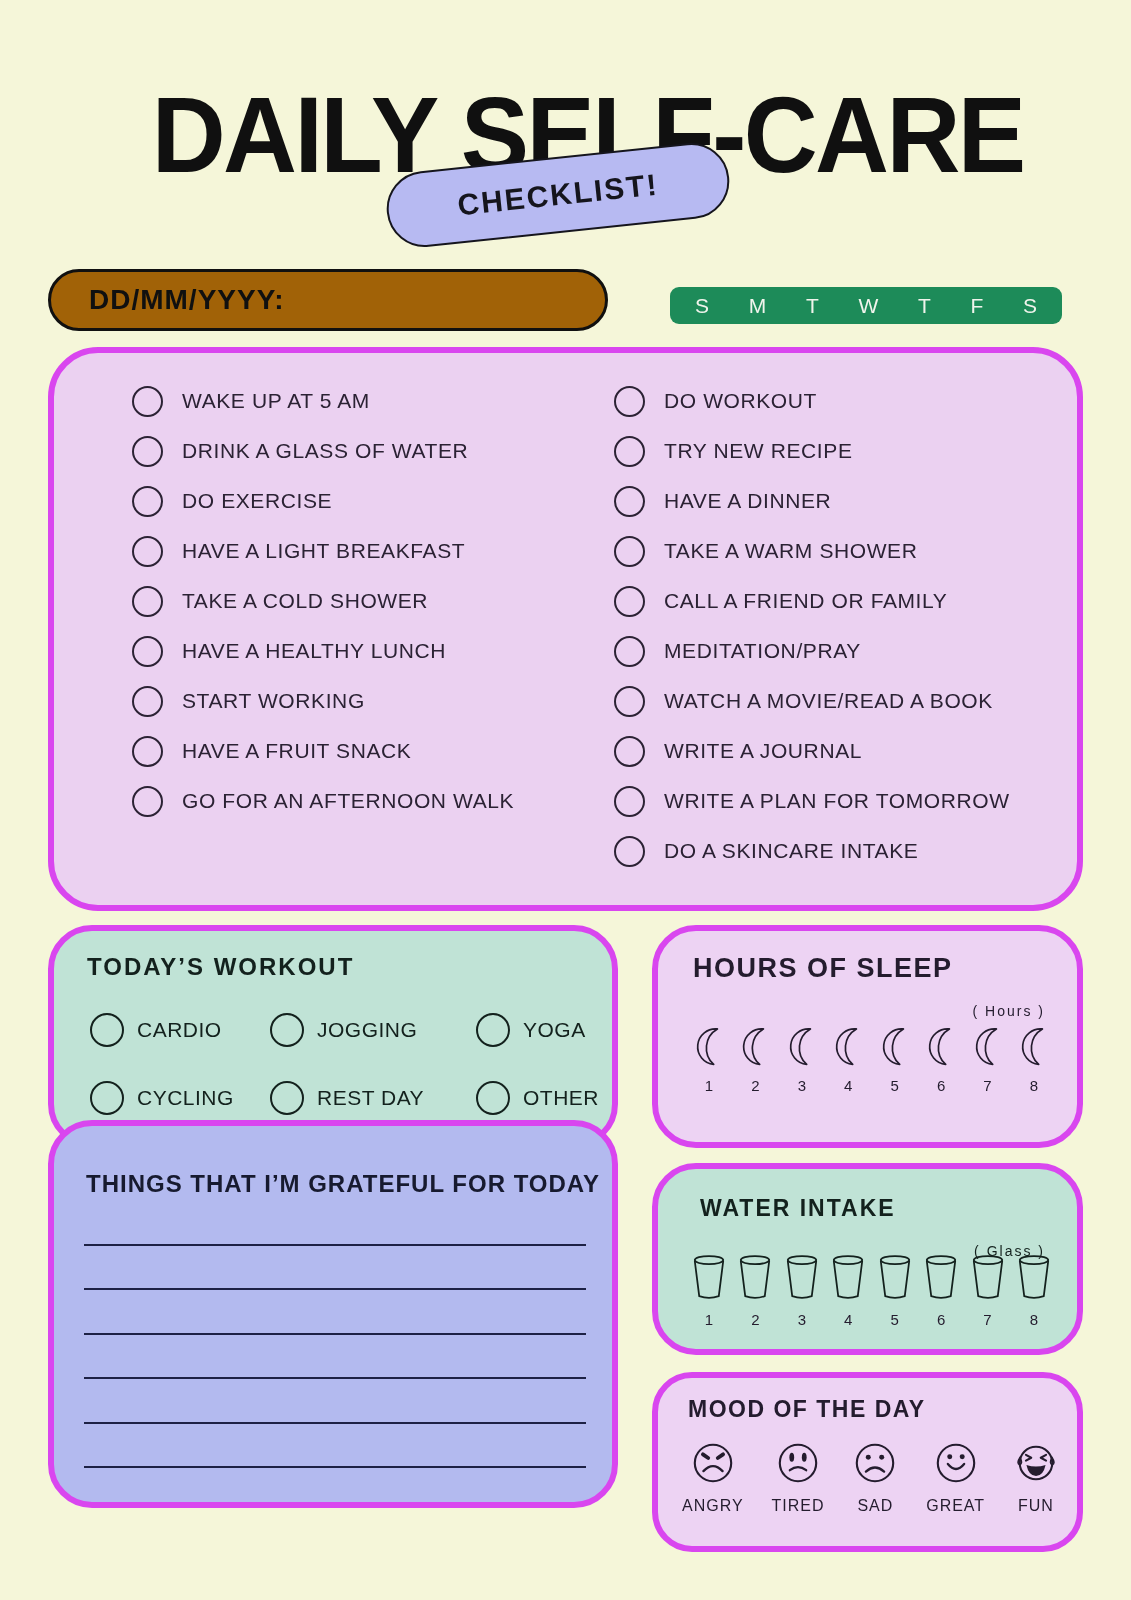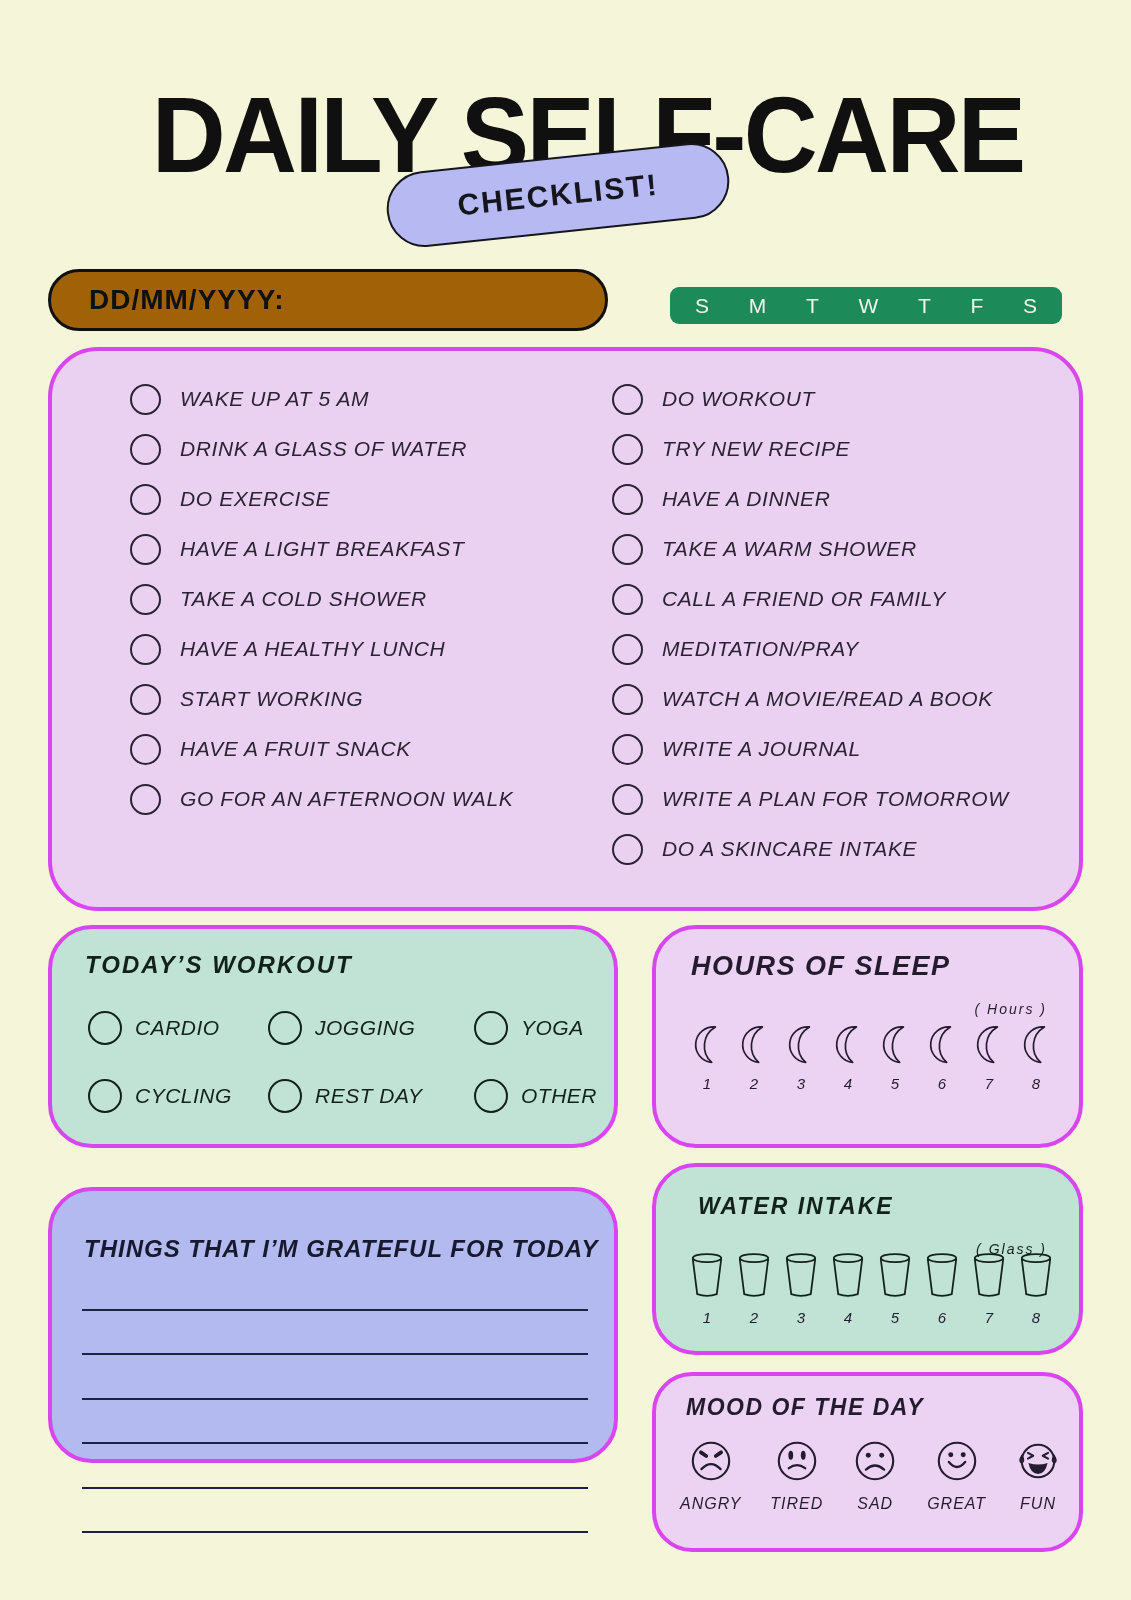--- a/index.html
+++ b/index.html
@@ -29,21 +29,21 @@
     display:flex; align-items:center; padding-left:38px;
   }
   .date-pill span{font-weight:bold; font-size:28px; letter-spacing:1px; color:var(--ink,#101010);}
   .week-bar{
     position:absolute; left:670px; top:287px; width:392px; height:37px; box-sizing:border-box;
     background:var(--green,#1d8b59); border-radius:9px;
     display:flex; align-items:center; justify-content:space-between; padding:0 25px;
   }
   .week-day{color:#f0f4ec; font-size:21px;}
   
-  .box{position:absolute; border:4px solid #d946ef; box-sizing:border-box;font-style:italic;}
+  .box{position:absolute; border:6px solid #d946ef; box-sizing:border-box;}
   .box-title{position:absolute; font-weight:bold;}
   .unit{position:absolute; font-size:14px; letter-spacing:2px;margin-top:44px;}
   
   #checklist-box{left:48px; top:347px; width:1035px; height:564px; background:var(--pink,#ebd1f1); border-radius:50px;}
   .check-col{position:absolute; top:23px; list-style:none; margin:0; padding:0;}
   .check-col.left{left:78px;}  .check-col.right{left:560px;}
   .check-item{height:50px; display:flex; align-items:center;}
   .check-circle{width:27px;height:27px;border:2px solid var(--pinkink,#2b2234);border-radius:50%;margin-right:19px;flex:none;background:transparent;}
   .check-label{font-size:21px; letter-spacing:0.6px; color:var(--pinkink,#2b2234);}
   
@@ -55,21 +55,21 @@
   .workout-label{font-size:21px; letter-spacing:0.5px; color:var(--mintink,#13211d);}
   
   #sleep-box{left:652px; top:925px; width:431px; height:223px; background:var(--pink2,#edd3f3); border-radius:44px;}
   #sleep-title{left:35px; top:22px; font-size:27px; letter-spacing:1.5px; color:var(--purpink,#241c2e);}
   #sleep-unit{right:32px; top:28px; color:var(--purpink,#241c2e);}
   .tracker-row{position:absolute; left:30px; right:22px; display:flex; justify-content:space-between;}
   #sleep-row{top:94px;}
   .tracker-cell{display:flex; flex-direction:column; align-items:center; gap:6px; width:42px;}
   .tracker-num{font-size:15px; color:#241c2e;}
   
-  #grateful-box{left:48px; top:1187px; width:570px; height:276px; background:var(--peri,#b3baef); border-radius:44px;}
+  #grateful-box{left:48px; top:1120px; width:570px; height:388px; background:var(--peri,#b3baef); border-radius:44px;}
   #grateful-title{left:32px; top:44px; font-size:24px; letter-spacing:1px; color:#171a2f;}
   .write-line{position:absolute; left:30px; right:26px; height:0; border-top:2px solid var(--navy,#1d2145);}
   
   #water-box{left:652px; top:1163px; width:431px; height:192px; background:var(--mint,#c0e3d6); border-radius:44px;}
   #water-title{left:42px; top:26px; font-size:23px; letter-spacing:2px; color:var(--mintink,#13211d);}
   #water-unit{right:32px; top:30px; color:var(--mintink,#13211d);}
   #water-row{top:84px;}
   
   #mood-box{left:652px; top:1372px; width:431px; height:180px; background:var(--pink2,#edd3f3); border-radius:40px;}
   #mood-title{left:30px; top:18px; font-size:23px; letter-spacing:1.5px; color:var(--purpink,#241c2e);}

